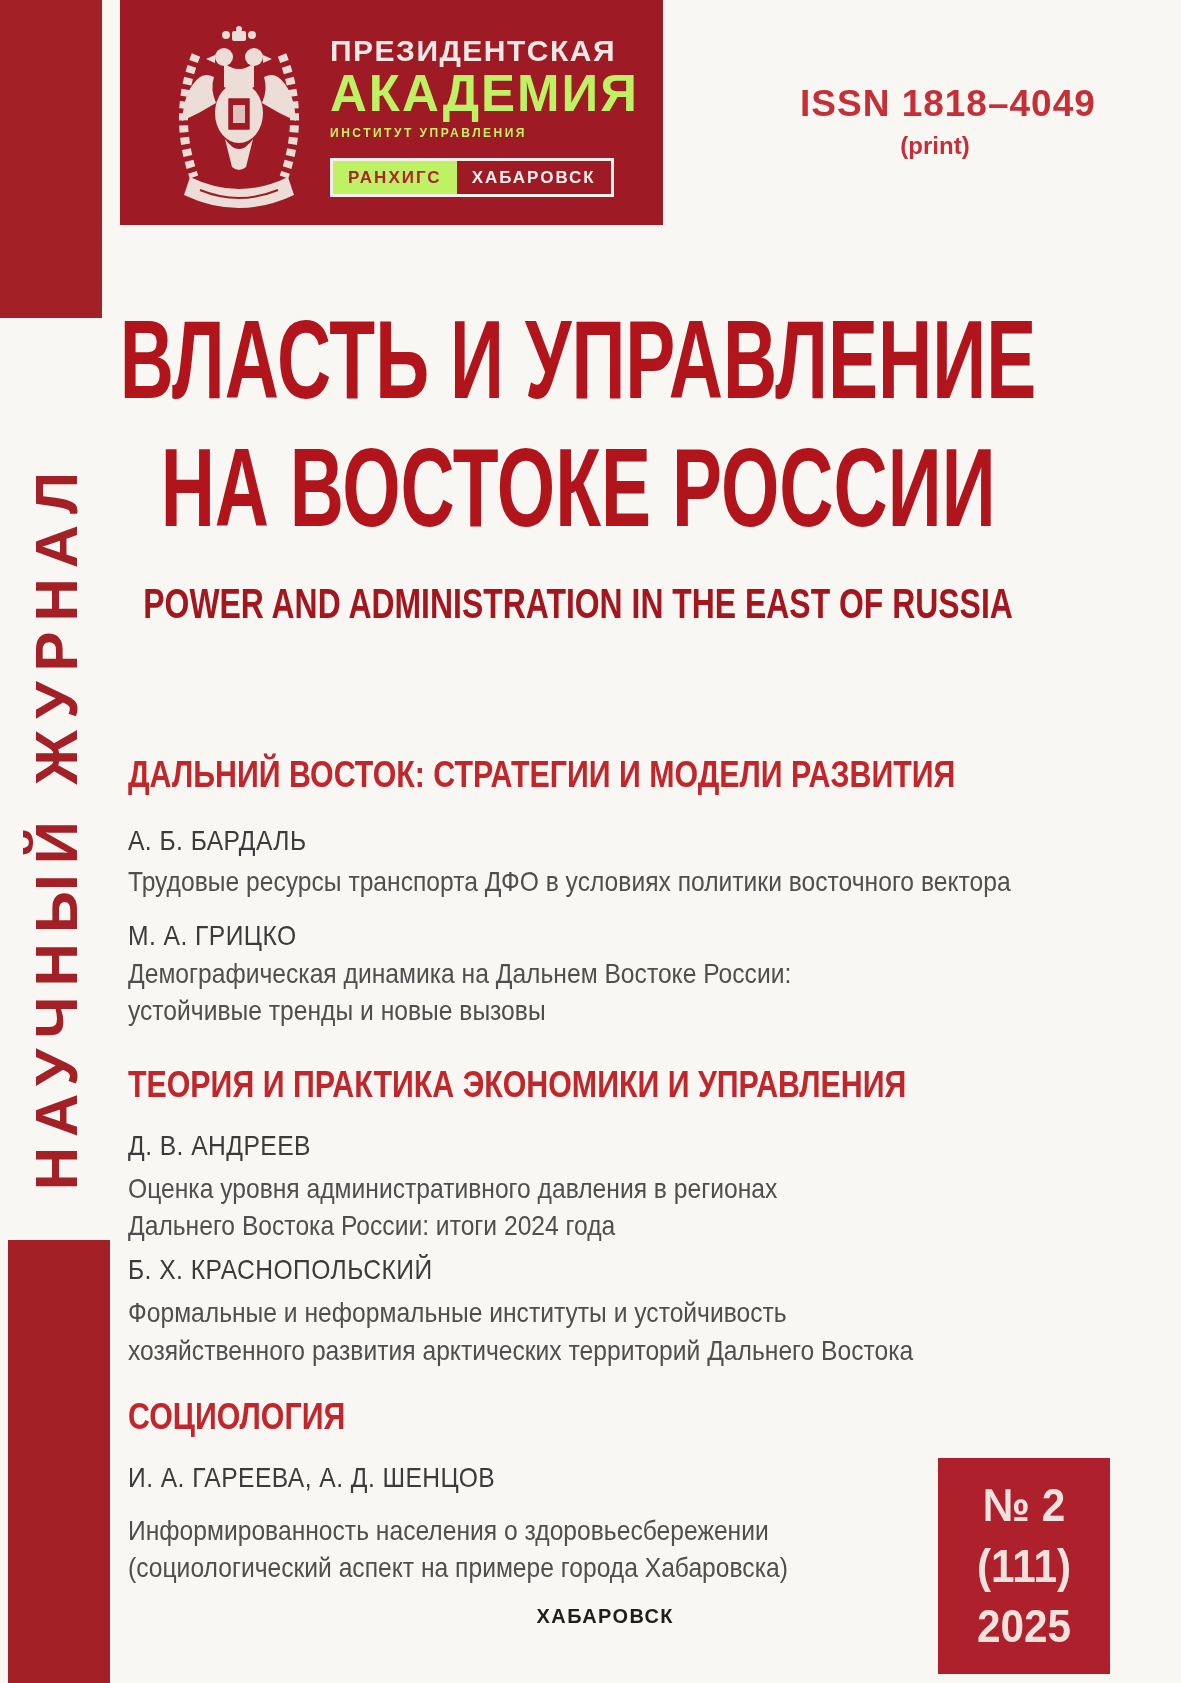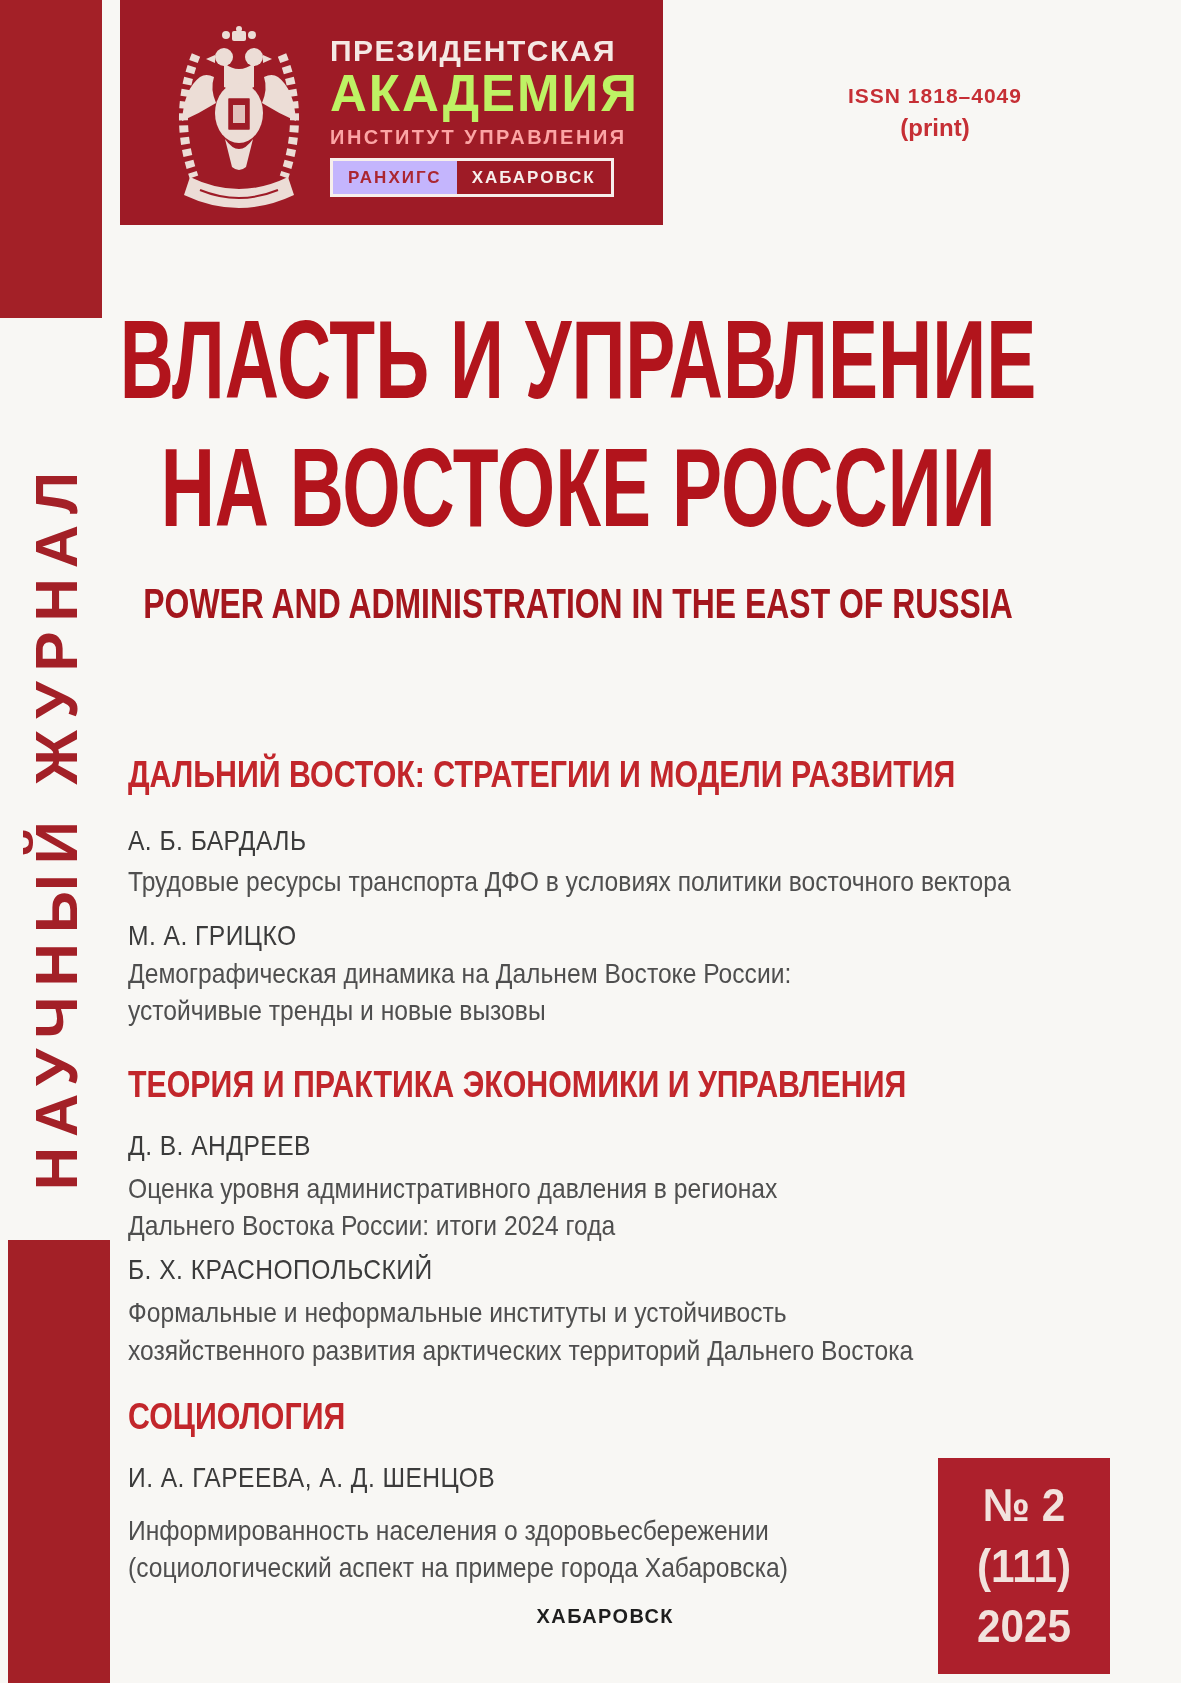--- a/index.html
+++ b/index.html
@@ -20,30 +20,30 @@
     writing-mode:vertical-rl;transform:rotate(180deg);
     font-size:60px;font-weight:600;letter-spacing:10px;
     color:var(--rail-red,#a32027);white-space:nowrap;
   }
 
   
   .header-block{left:120px;top:0;width:535px;height:225px;background:var(--header-bg,#9e1b26);padding-left:8px;}
   .emblem{left:50px;top:24px;width:138px;height:188px;}
   .pub-line1{left:210px;top:34px;font-size:30px;font-weight:700;letter-spacing:1.5px;color:#f5e8e4;}
   .pub-line2{left:210px;top:64px;font-size:51px;font-weight:700;letter-spacing:2px;color:#bef264;}
-  .pub-line3{left:210px;top:126px;font-size:20px;font-weight:700;letter-spacing:2.5px;color:#fca5a5;}
+  .pub-line3{left:210px;top:126px;font-size:12px;font-weight:700;letter-spacing:2.5px;color:#bef264;}
   .badges{left:210px;top:158px;display:flex;border:3px solid #f7efec;}
   .badge{font-size:17px;font-weight:700;letter-spacing:2px;padding:7px 15px 6px;}
-  .badge-ranepa{background:#c4b5fd;color:#ab2630;}
+  .badge-ranepa{background:#bef264;color:#ab2630;}
   .badge-city{background:transparent;color:#f7efec;}
 
   
   .issn{left:800px;top:84px;width:270px;text-align:center;color:var(--issn-red,#c62f35);font-weight:700;}
   .issn div{line-height:1.1;}
-  .issn .l1{font-size:21px;letter-spacing:1px;text-align:center;}
+  .issn .l1{font-size:37px;letter-spacing:1px;text-align:center;}
   .issn .l2{font-size:24px;margin-top:8px;}
 
   
   .title-line{left:128px;width:900px;display:flex;justify-content:center;color:var(--title-red,#b2141c);}
   .title-line span{
     font-size:112px;line-height:1;font-weight:700;white-space:nowrap;
     transform:scaleX(0.67);transform-origin:50% 0;
   }
   .title-1{top:304px;}
   .title-2{top:432px;}

